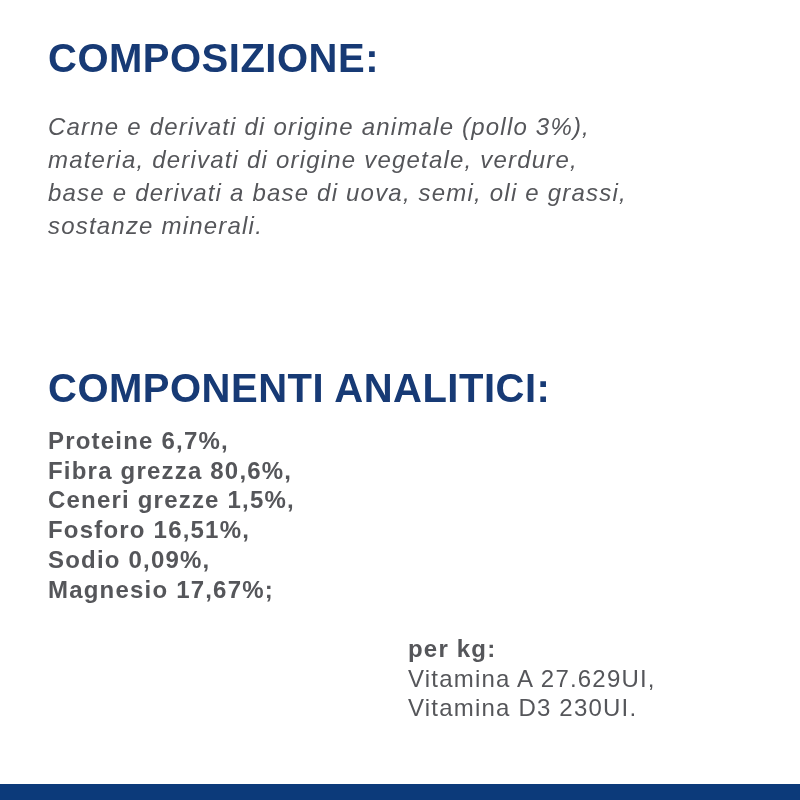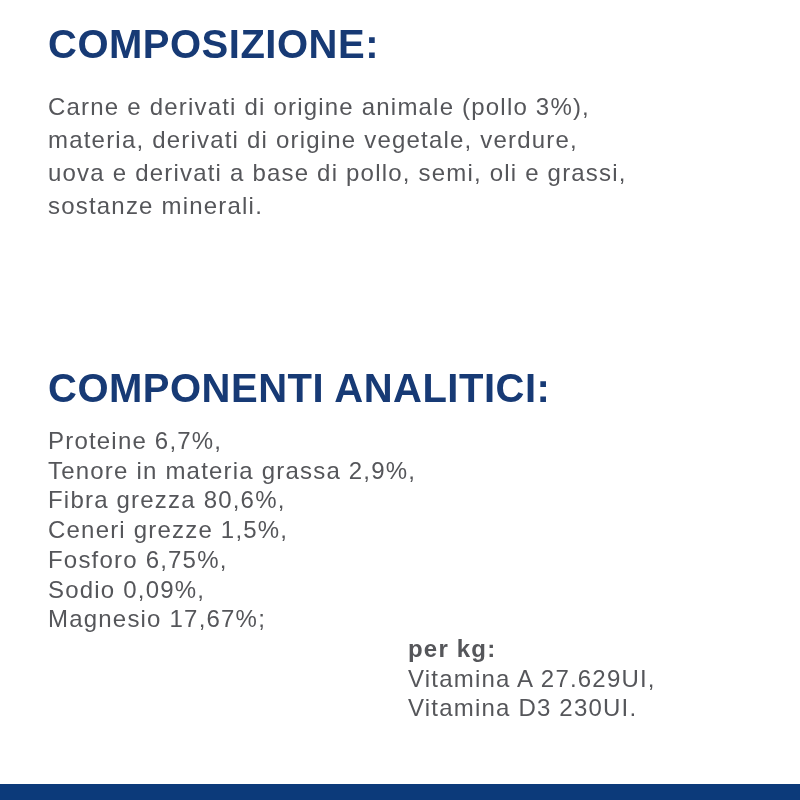--- a/index.html
+++ b/index.html
@@ -15,39 +15,41 @@
   .heading {
     position: absolute;
     left: 48px;
     font-size: 40px;
     font-weight: bold;
     letter-spacing: 0.5px;
     color: #173a75;
     line-height: 1.2;
     white-space: nowrap;
   }
-  #composition-heading { top: 20px; }
+  #composition-heading { top: 34px; }
   #analytical-heading  { top: 364px; }
 
   .body-text {
     position: absolute;
     left: 48px;
     color: #55565a;
     font-size: 24px;
     letter-spacing: 1.2px;
   }
   #composition-paragraph {
-    top: 90px;
+    top: 110px;
     line-height: 33px;
     width: 710px;
+    font-style: italic;
   }
   #analytical-list {
     top: 426px;
     line-height: 29.7px;
     list-style: none;
+    font-weight: bold;
   }
   #per-kg-block {
     position: absolute;
     left: 408px;
     top: 634px;
     color: #55565a;
     font-size: 24px;
     letter-spacing: 1.2px;
     line-height: 29.7px;
   }
@@ -62,32 +64,31 @@
   }
 </style>
 </head>
 <body>
 
 <h1 class="heading" id="composition-heading">COMPOSIZIONE:</h1>
 
 <div class="body-text" id="composition-paragraph">
   <div>Carne e derivati di origine animale (pollo 3%),</div>
   <div>materia, derivati di origine vegetale, verdure,</div>
-  <div>uova e derivati a base di pollo, semi, oli e grassi,</div>
+  <div>base e derivati a base di uova, semi, oli e grassi,</div>
   <div>sostanze minerali.</div>
 </div>
 
 <h1 class="heading" id="analytical-heading">COMPONENTI ANALITICI:</h1>
 
 <ul class="body-text" id="analytical-list">
   <li>Proteine 6,7%,</li>
-  <li>Tenore in materia grassa 2,9%,</li>
   <li>Fibra grezza 80,6%,</li>
   <li>Ceneri grezze 1,5%,</li>
-  <li>Fosforo 6,75%,</li>
+  <li>Fosforo 16,51%,</li>
   <li>Sodio 0,09%,</li>
   <li>Magnesio 17,67%;</li>
 </ul>
 
 <div id="per-kg-block">
   <div id="per-kg-label">per kg:</div>
   <div>Vitamina A 27.629UI,</div>
   <div>Vitamina D3 230UI.</div>
 </div>
 

